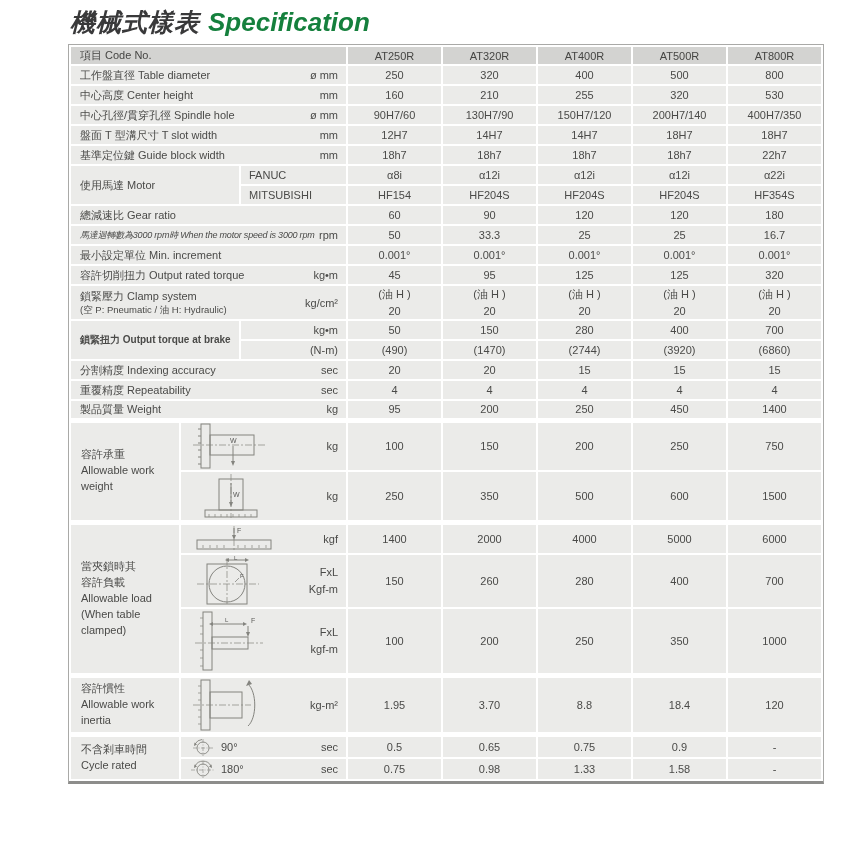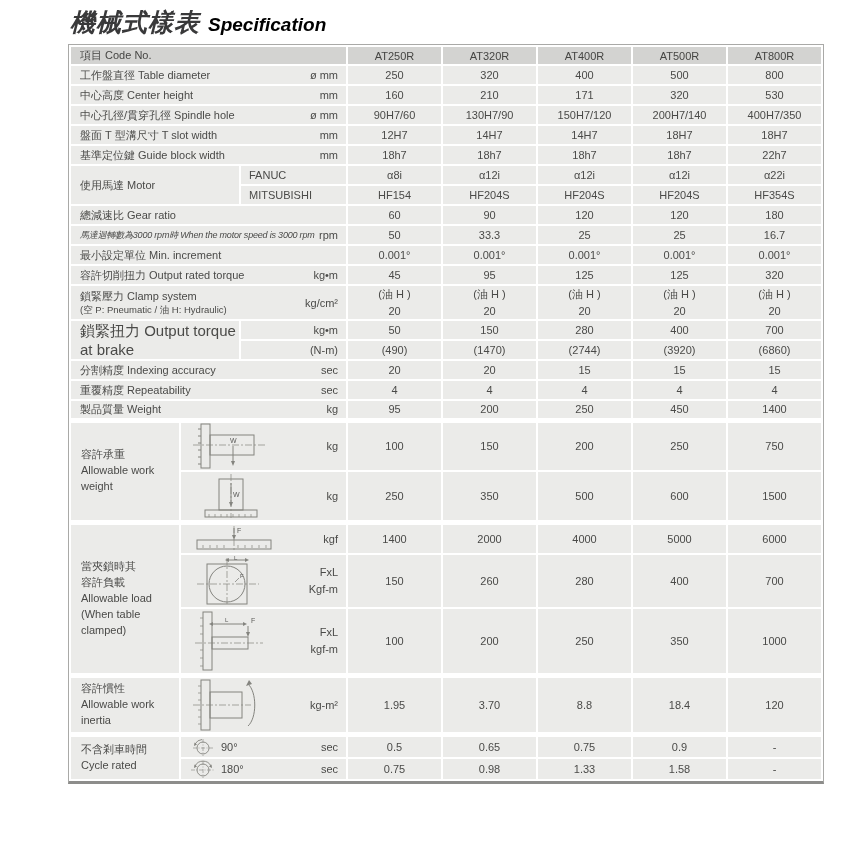--- a/index.html
+++ b/index.html
@@ -1,38 +1,38 @@
 <!DOCTYPE html>
 <html><head>
 <meta charset="utf-8">
 <style>
   html,body{margin:0;padding:0;background:#fff;}
   body{width:850px;height:868px;position:relative;font-family:"Liberation Sans",sans-serif;color:#4a4a48;}
   .title{position:absolute;left:70px;top:6px;white-space:nowrap;}
   .t-zh{font-size:25px;font-weight:bold;font-style:italic;color:#39393a;letter-spacing:1px;}
-  .t-en{font-size:19px;font-weight:bold;font-style:italic;color:#000000;margin-left:8px;}
+  .t-en{font-size:26px;font-weight:bold;font-style:italic;color:#15803d;margin-left:8px;}
   .spec-wrap{position:absolute;left:68px;top:44px;width:754px;background:#4c1d95;
              border:1px solid #a9a9a7;border-bottom:3px solid #8d8d8b;}
   table{border-collapse:collapse;width:100%;table-layout:fixed;}
   td{border:2px solid #fff;background:#ebebe9;font-size:11px;padding:0;vertical-align:middle;overflow:hidden;}
   tr.sect > td{border-top:5px solid #fff;}
   tr.rH{height:19px;} tr.r1{height:20px;} tr.rClamp{height:34px;}
   tr.rA{height:51px;} tr.rB1{height:31px;} tr.rB2{height:54px;} tr.rB3{height:68px;}
   tr.rC{height:58px;} tr.rD{height:21px;margin-top:37px;}
   td.hd{background:#d3d3d1;}
   td.val,td.mhd{text-align:center;}
   .lr{display:flex;justify-content:space-between;align-items:center;padding:0 8px 0 9px;}
   .lab{text-align:left;}
   .unit{text-align:right;white-space:nowrap;padding-left:4px;}
   td.sub{text-align:left;padding-left:8px;}
   td.ucell{text-align:right;padding-right:8px;}
   .small2{display:block;font-size:9.5px;}
   .cl2 div{line-height:1.5;}
   .speed .lab{font-size:9px;letter-spacing:-0.2px;font-style:italic;}
-  .brakelbl{padding-left:9px;font-size:15px;}
+  .brakelbl{padding-left:9px;font-size:10px;font-weight:bold;}
   td.seclbl{padding:0 22px 0 10px;line-height:1.45;}
   .zh,.en{display:block;}
   td.diag{padding:0;}
   .dr{display:flex;align-items:center;padding:0 8px 0 10px;}
   .dr .unit{margin-left:auto;}
   .unit2{margin-left:auto;text-align:right;line-height:1.5;}
   .unit2 span{display:block;}
   .deg{margin-left:6px;}
   svg{display:block;}
   .hd{color:#454543;}
@@ -87,21 +87,21 @@
 
   <tr class="r1">
     <td colspan="3">
             <div class="lr">
               <span class="lab">中心高度 Center height</span>
               <span class="unit">mm</span>
             </div>
           </td>
     <td class="val">160</td>
     <td class="val">210</td>
-    <td class="val">171</td>
+    <td class="val">255</td>
     <td class="val">320</td>
     <td class="val">530</td>
   </tr>
 
   <tr class="r1">
     <td colspan="3">
             <div class="lr">
               <span class="lab">中心孔徑/貫穿孔徑 Spindle hole</span>
               <span class="unit">ø mm</span>
             </div>

